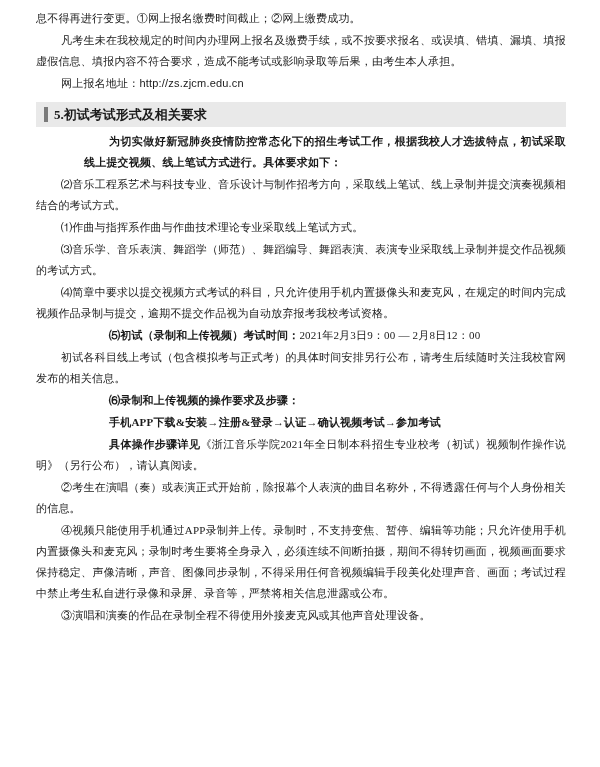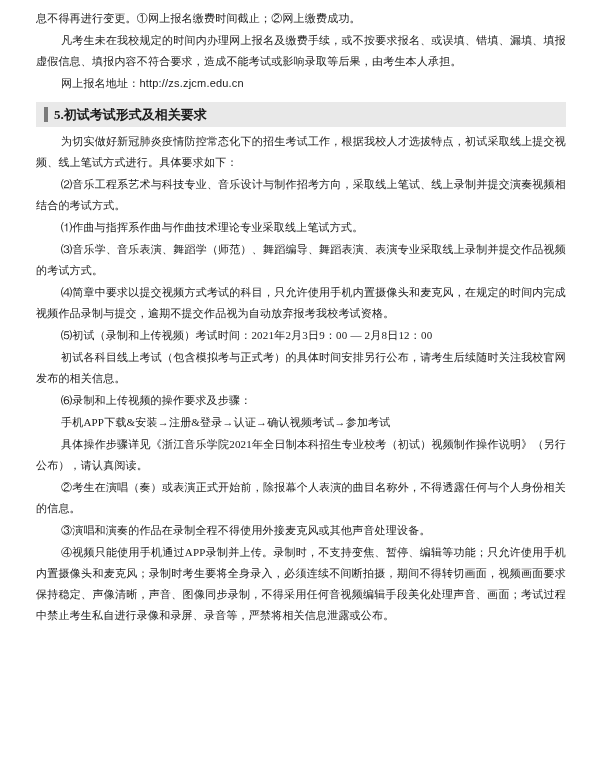--- a/index.html
+++ b/index.html
@@ -23,21 +23,21 @@
   }
   p {
     margin: 0 0 1px 0;
     font-size: 11px;
     line-height: 21px;
     text-align: justify;
     text-justify: inter-ideograph;
     letter-spacing: 0.2px;
   }
   .indent2 { text-indent: 25px; }
-  .bold { font-weight: normal; }
+  .bold { font-weight: bold; margin-left: 48px; }
   .section-head {
     margin: 8px 0 4px 0;
     background: #e9e9e9;
     padding: 3px 6px 3px 8px;
     font-size: 13px;
     font-weight: bold;
     line-height: 19px;
     display: flex;
     align-items: center;
   }
@@ -77,16 +77,16 @@
   <p class="indent2">⑷简章中要求以提交视频方式考试的科目，只允许使用手机内置摄像头和麦克风，在规定的时间内完成视频作品录制与提交，逾期不提交作品视为自动放弃报考我校考试资格。</p>
 
   <p class="indent2"><span class="bold">⑸初试（录制和上传视频）考试时间：</span><span>2021年2月3日9：00 — 2月8日12：00</span></p>
   <p class="indent2">初试各科目线上考试（包含模拟考与正式考）的具体时间安排另行公布，请考生后续随时关注我校官网发布的相关信息。</p>
 
   <p class="indent2 bold">⑹录制和上传视频的操作要求及步骤：</p>
   <p class="indent2 bold">手机APP下载&amp;安装→注册&amp;登录→认证→确认视频考试→参加考试</p>
   <p class="indent2"><span class="bold">具体操作步骤详见</span><span>《浙江音乐学院2021年全日制本科招生专业校考（初试）视频制作操作说明》</span><span>（另行公布），请认真阅读。</span></p>
 
   <p class="indent2">②考生在演唱（奏）或表演正式开始前，除报幕个人表演的曲目名称外，不得透露任何与个人身份相关的信息。</p>
+  <p class="indent2">④视频只能使用手机通过APP录制并上传。录制时，不支持变焦、暂停、编辑等功能；只允许使用手机内置摄像头和麦克风；录制时考生要将全身录入，必须连续不间断拍摄，期间不得转切画面，视频画面要求保持稳定、声像清晰，声音、图像同步录制，不得采用任何音视频编辑手段美化处理声音、画面；考试过程中禁止考生私自进行录像和录屏、录音等，严禁将相关信息泄露或公布。</p>
   <p class="indent2">③演唱和演奏的作品在录制全程不得使用外接麦克风或其他声音处理设备。</p>
-  <p class="indent2">④视频只能使用手机通过APP录制并上传。录制时，不支持变焦、暂停、编辑等功能；只允许使用手机内置摄像头和麦克风；录制时考生要将全身录入，必须连续不间断拍摄，期间不得转切画面，视频画面要求保持稳定、声像清晰，声音、图像同步录制，不得采用任何音视频编辑手段美化处理声音、画面；考试过程中禁止考生私自进行录像和录屏、录音等，严禁将相关信息泄露或公布。</p>
 
 </div>
 
 </body></html>

